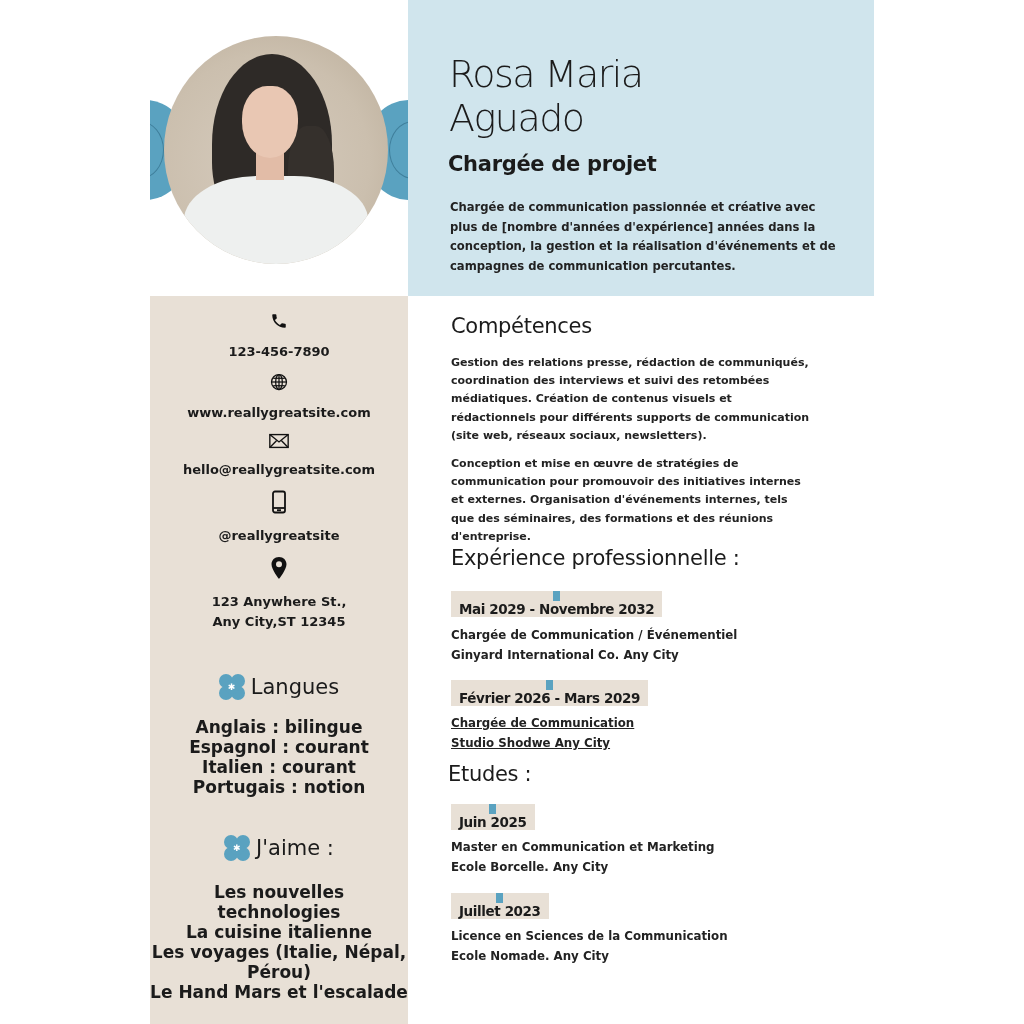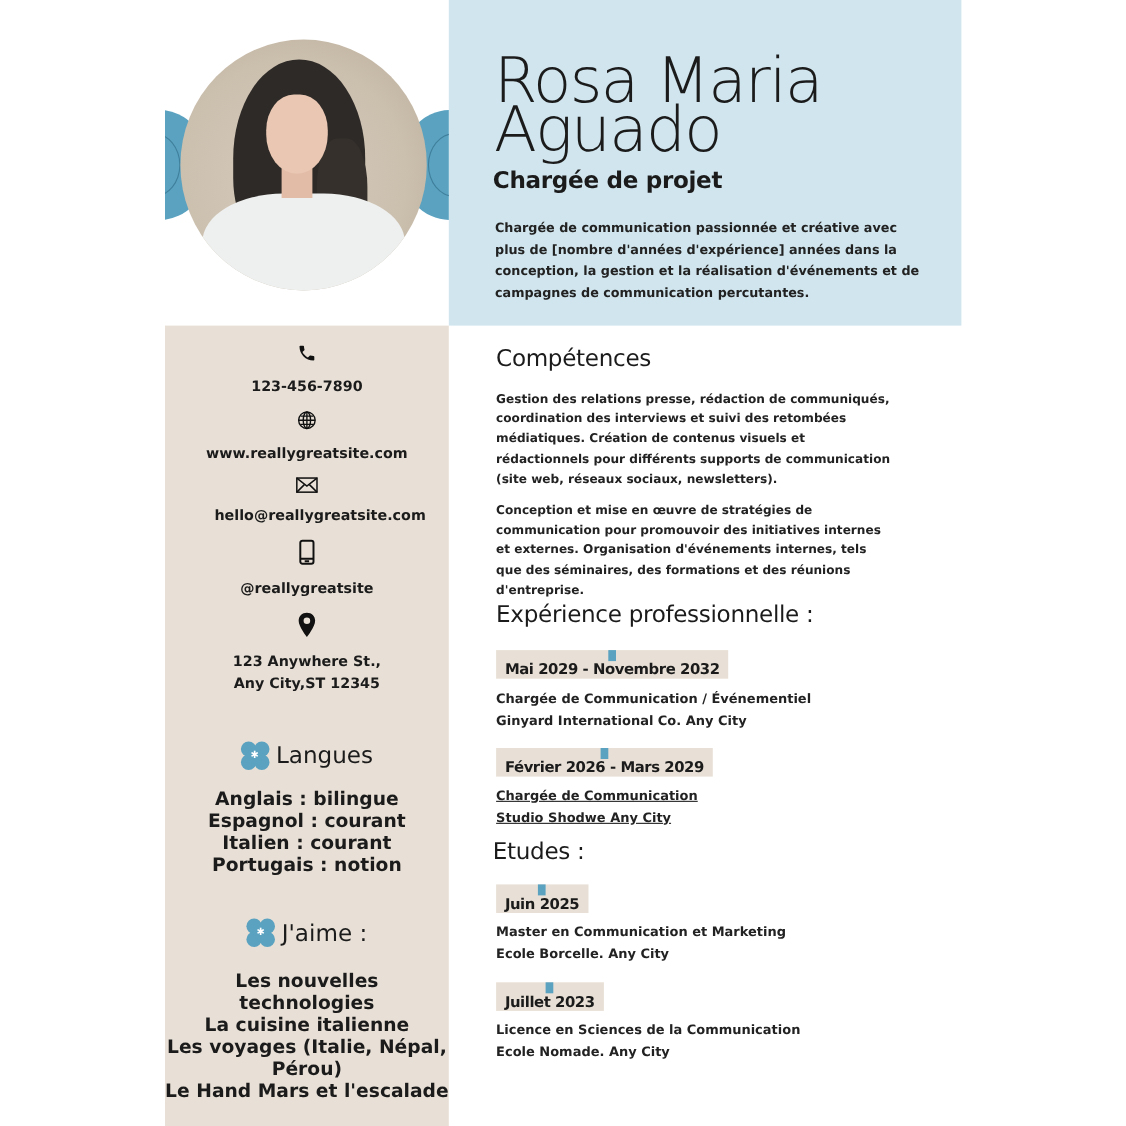--- a/index.html
+++ b/index.html
@@ -14,21 +14,21 @@
 
   .photo { position:absolute; left:164px; top:36px; width:224px; height:228px; border-radius:50%;
            background: radial-gradient(ellipse at 45% 55%, #d6cbbd 0%, #cbbfae 60%, #b9ab97 100%); overflow:hidden; }
   .photo .hair { position:absolute; left:48px; top:18px; width:120px; height:180px; border-radius:50% 50% 40% 40%; background:#2e2a27; }
   .photo .face { position:absolute; left:78px; top:50px; width:56px; height:72px; border-radius:45% 45% 50% 50%; background:#e9c7b3; }
   .photo .neck { position:absolute; left:92px; top:112px; width:28px; height:32px; background:#e2bca7; }
   .photo .shirt { position:absolute; left:20px; top:140px; width:184px; height:110px; border-radius:40% 40% 0 0; background:#eef0ef; }
   .photo .hair-r { position:absolute; left:124px; top:90px; width:46px; height:110px; border-radius:40%; background:#35302c; }
 
   .name { position:absolute; left:449px; top:52px; font-family:"DejaVu Sans", sans-serif; font-weight:200;
-          font-size:57px; line-height:44px; letter-spacing:-1.5px; color:#1b1b1b; }
+          font-size:38px; line-height:44px; letter-spacing:-1.5px; color:#1b1b1b; }
   .job-title { position:absolute; left:448px; top:152px; font-size:21px; font-weight:600; color:#1b1b1b; letter-spacing:-0.3px; }
   .summary { position:absolute; left:450px; top:198px; width:390px; font-size:11.6px; font-weight:bold; line-height:19.5px; color:#222; }
 
   .sidebar { position:absolute; left:150px; top:296px; width:258px; text-align:center; }
   .contact-icon { position:absolute; left:0; width:258px; display:flex; justify-content:center; }
   .contact-text { position:absolute; left:0; width:258px; text-align:center; font-size:13px; font-weight:bold; color:#1b1b1b; line-height:20px; }
 
   .side-heading { position:absolute; left:0; width:258px; display:flex; justify-content:center; align-items:center; gap:6px;
                   font-size:21px; color:#1b1b1b; }
   .flower { width:26px; height:26px; position:relative; }
@@ -95,21 +95,21 @@
   <div class="contact-text" style="top:107px;">www.reallygreatsite.com</div>
 
   <div class="contact-icon" style="top:136px;">
     <svg width="22" height="18" viewBox="0 0 24 18" fill="none" stroke="#111" stroke-width="1.5">
         <rect x="2" y="2" width="20" height="14"></rect>
         <polyline points="2,2 12,10 22,2"></polyline>
         <line x1="2" y1="16" x2="9.5" y2="8.5"></line>
         <line x1="22" y1="16" x2="14.5" y2="8.5"></line>
       </svg>
   </div>
-  <div class="contact-text" style="top:164px;padding-left:12px;">hello@reallygreatsite.com</div>
+  <div class="contact-text" style="top:164px;">hello@reallygreatsite.com</div>
 
   <div class="contact-icon" style="top:194px;">
     <svg width="16" height="24" viewBox="0 0 16 24" fill="none" stroke="#111" stroke-width="1.8">
         <rect x="2" y="1.5" width="12" height="21" rx="2"></rect>
         <line x1="2" y1="18" x2="14" y2="18"></line>
         <line x1="6" y1="20.2" x2="10" y2="20.2"></line>
       </svg>
   </div>
   <div class="contact-text" style="top:230px;">@reallygreatsite</div>
 

